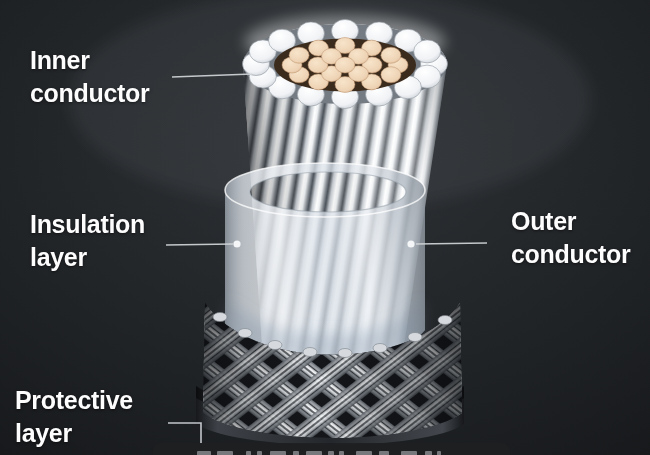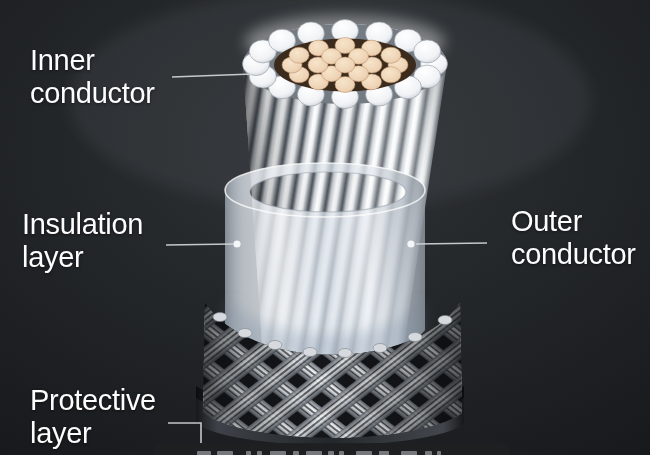--- a/index.html
+++ b/index.html
@@ -3,29 +3,29 @@
 <meta charset="utf-8">
 <style>
   html,body{margin:0;padding:0;background:#101214;}
   #stage{
     position:relative;width:650px;height:455px;overflow:hidden;
     font-family:"Liberation Sans",sans-serif;
     background:#1d2023;
   }
   #stage svg{position:absolute;left:0;top:0;}
   .callout-label{
-    position:absolute;color:#fdfdfe;font-weight:400;font-size:29px;
+    position:absolute;color:#fdfdfe;font-weight:700;font-size:25px;
     line-height:33px;letter-spacing:-0.3px;white-space:pre-line;
     text-shadow:0 1px 3px rgba(0,0,0,.55);
     user-select:none;
   }
   #label-inner{left:30px;top:44px;}
-  #label-insulation{left:22px;top:208px;}
+  #label-insulation{left:30px;top:208px;}
   #label-outer{left:511px;top:205px;}
-  #label-protective{left:30px;top:384px;}
+  #label-protective{left:15px;top:384px;}
   #caption-bar{
     position:absolute;left:153px;top:443px;width:357px;height:12px;
     background:rgba(30,31,33,.93);border-radius:8px 8px 0 0;
   }
   #caption-bar .glyph{
     position:absolute;bottom:0;height:4px;background:#cdd1d6;opacity:.5;
     border-radius:1px 1px 0 0;
   }
 </style>
 </head>

